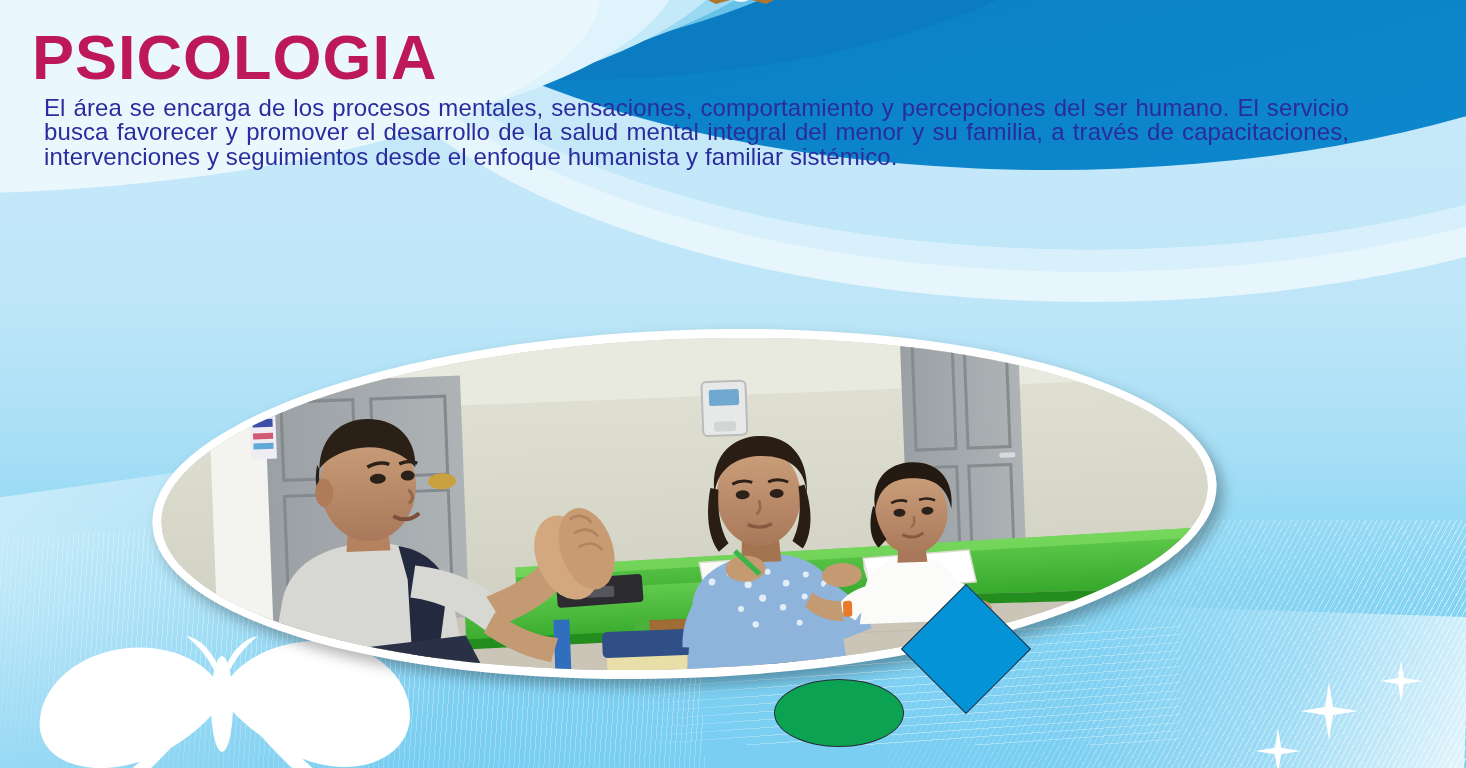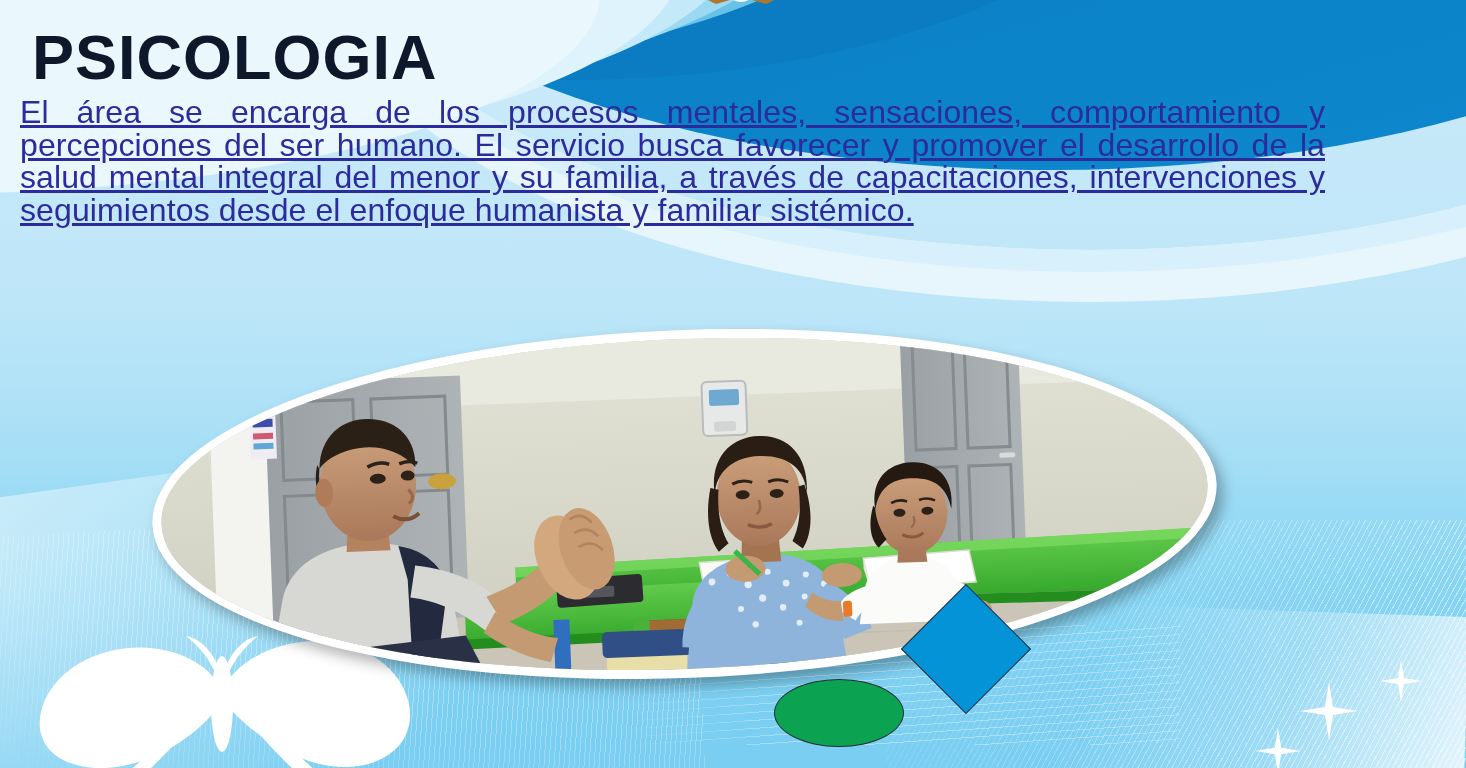--- a/index.html
+++ b/index.html
@@ -166,36 +166,35 @@
   }
 
   
   .title {
     position: absolute;
     left: 32px;
     top: 26px;
     font-size: 63px;
     font-weight: bold;
     letter-spacing: 1px;
-    color: #0f172a;
+    color: #be185d;
     line-height: 1;
     white-space: nowrap;
   }
   .body-text {
     position: absolute;
-    left: 20px;
+    left: 44px;
     top: 96px;
     width: 1305px;
-    font-size: 32px;
+    font-size: 24px;
     line-height: 1.02;
     color: #2b2b9e;
     text-align: justify;
     text-align-last: left;
     letter-spacing: .1px;
-    text-decoration: underline;
   }
   .body-text p { margin: 0; }
 
   
   .photo-wrap {
     position: absolute;
     left: 152px;
     top: 330px;
     width: 1065px;
     height: 348px;

